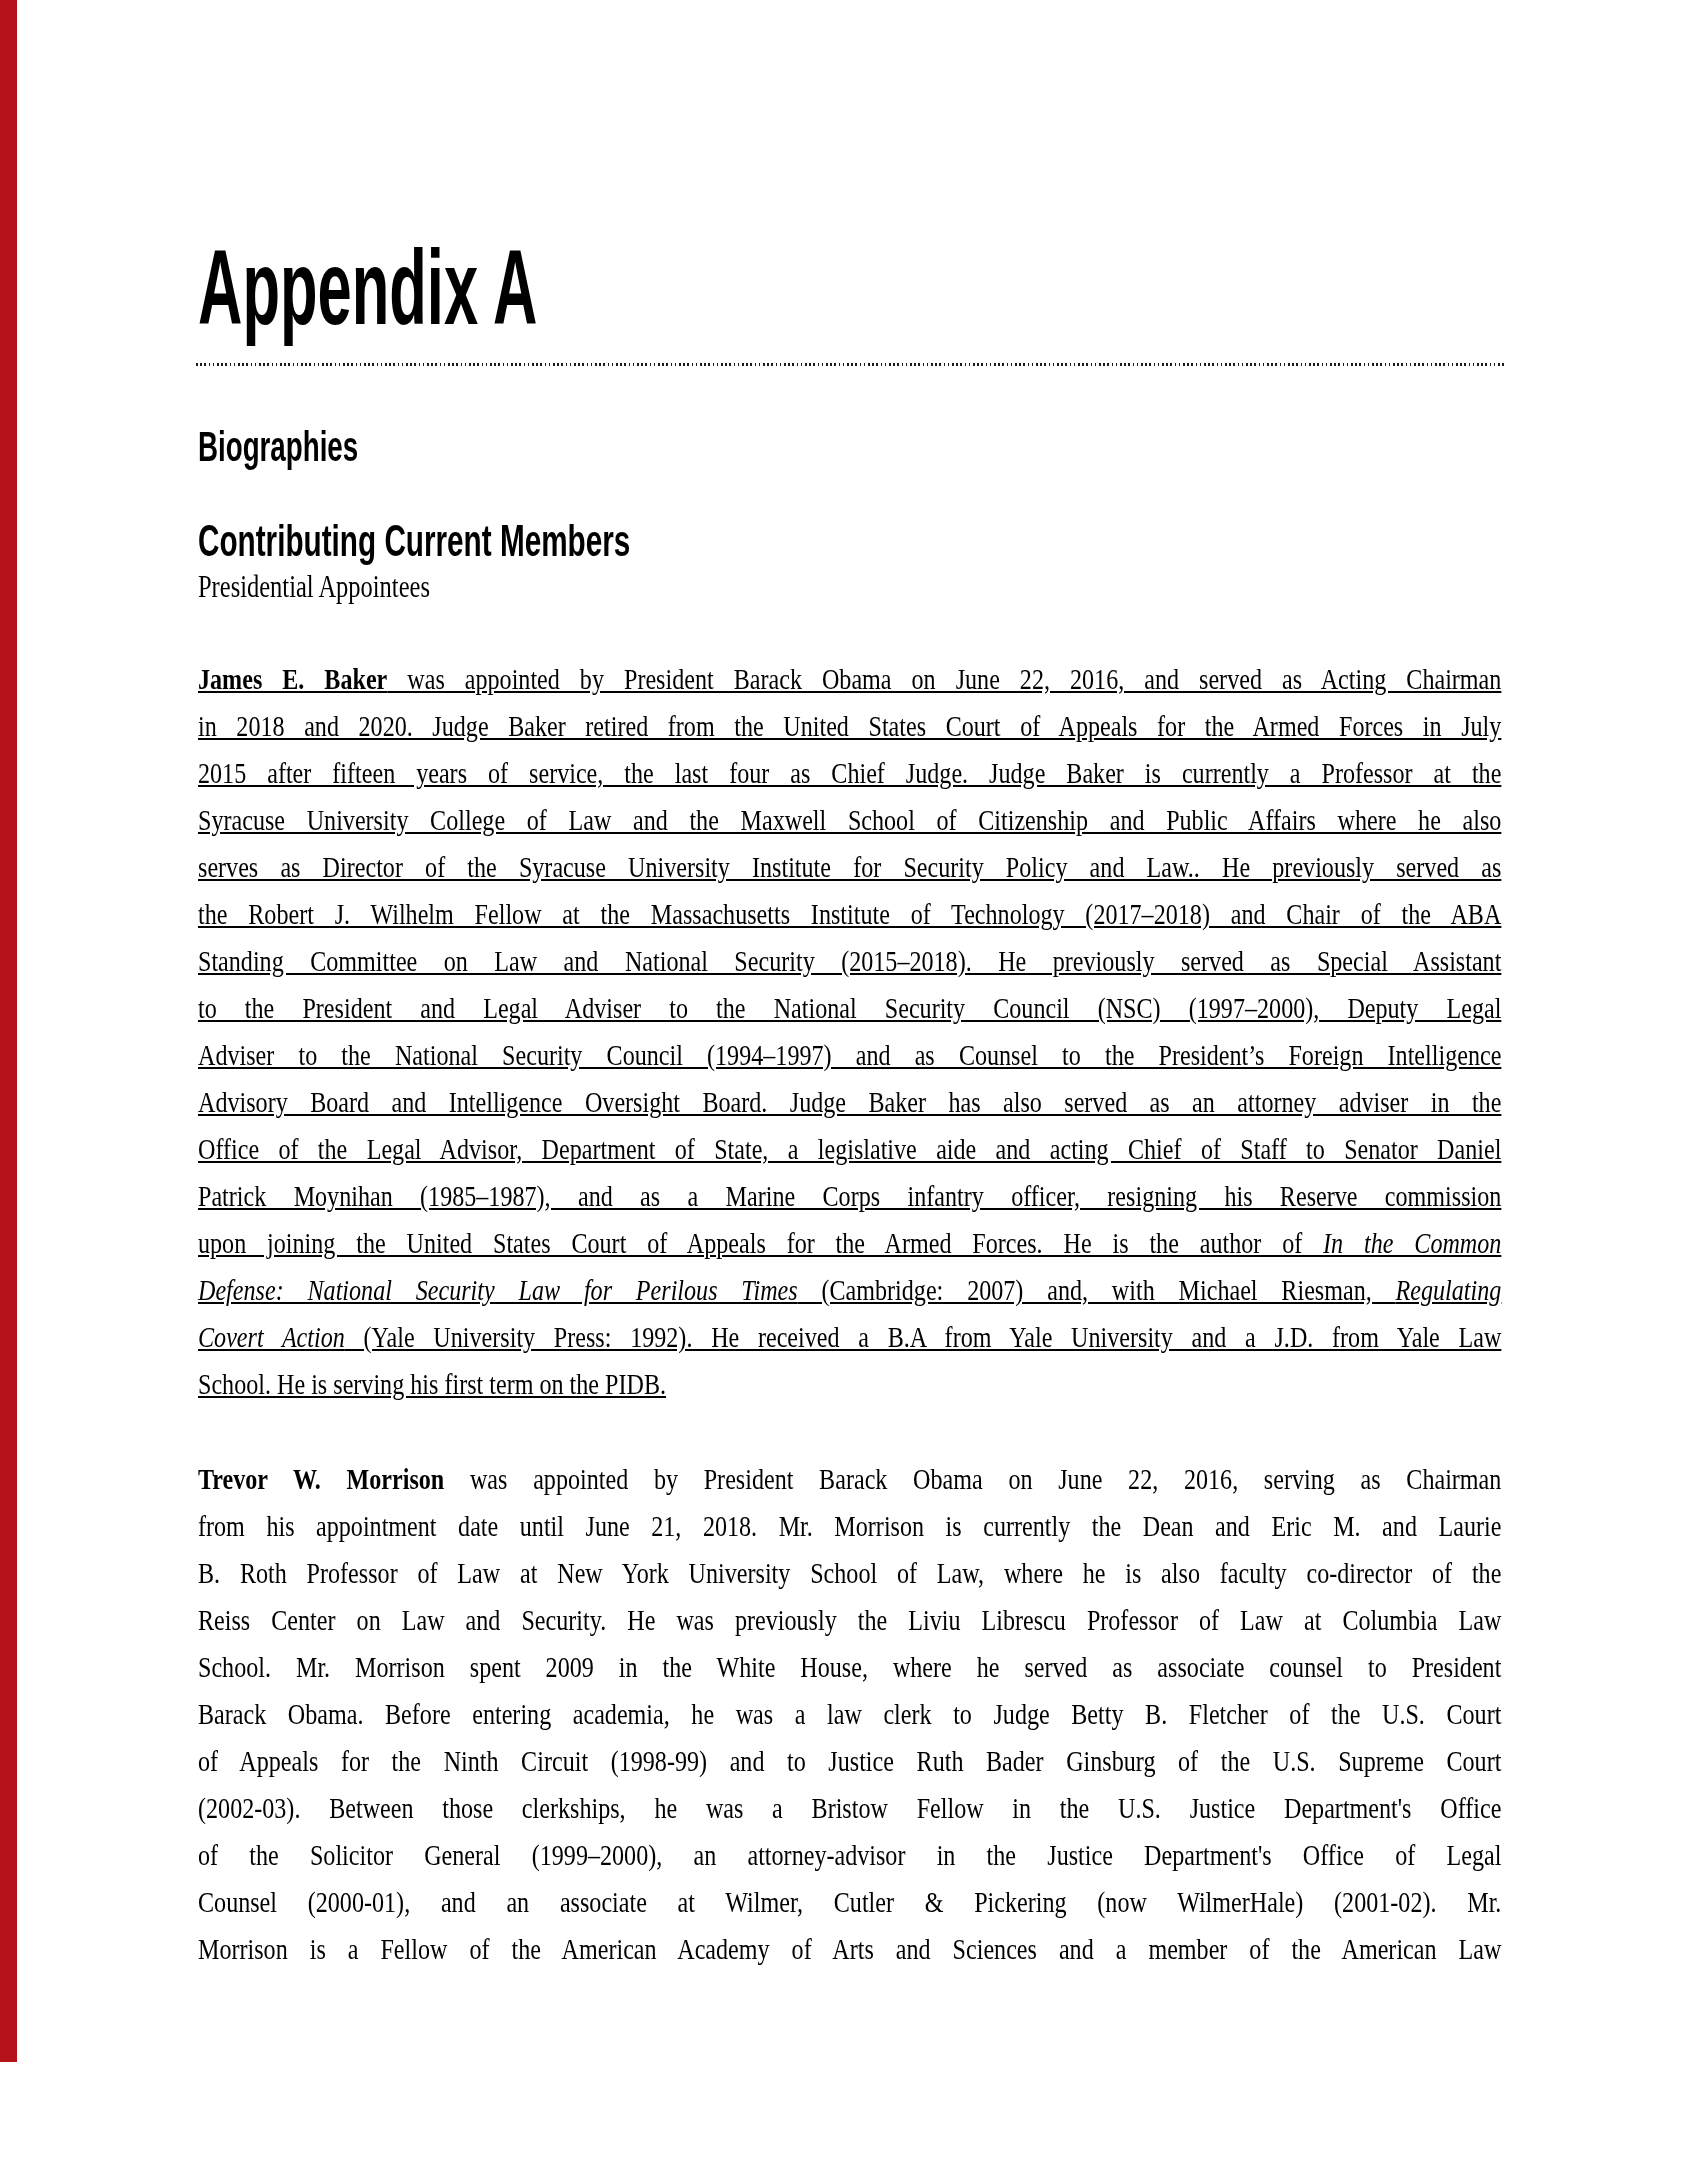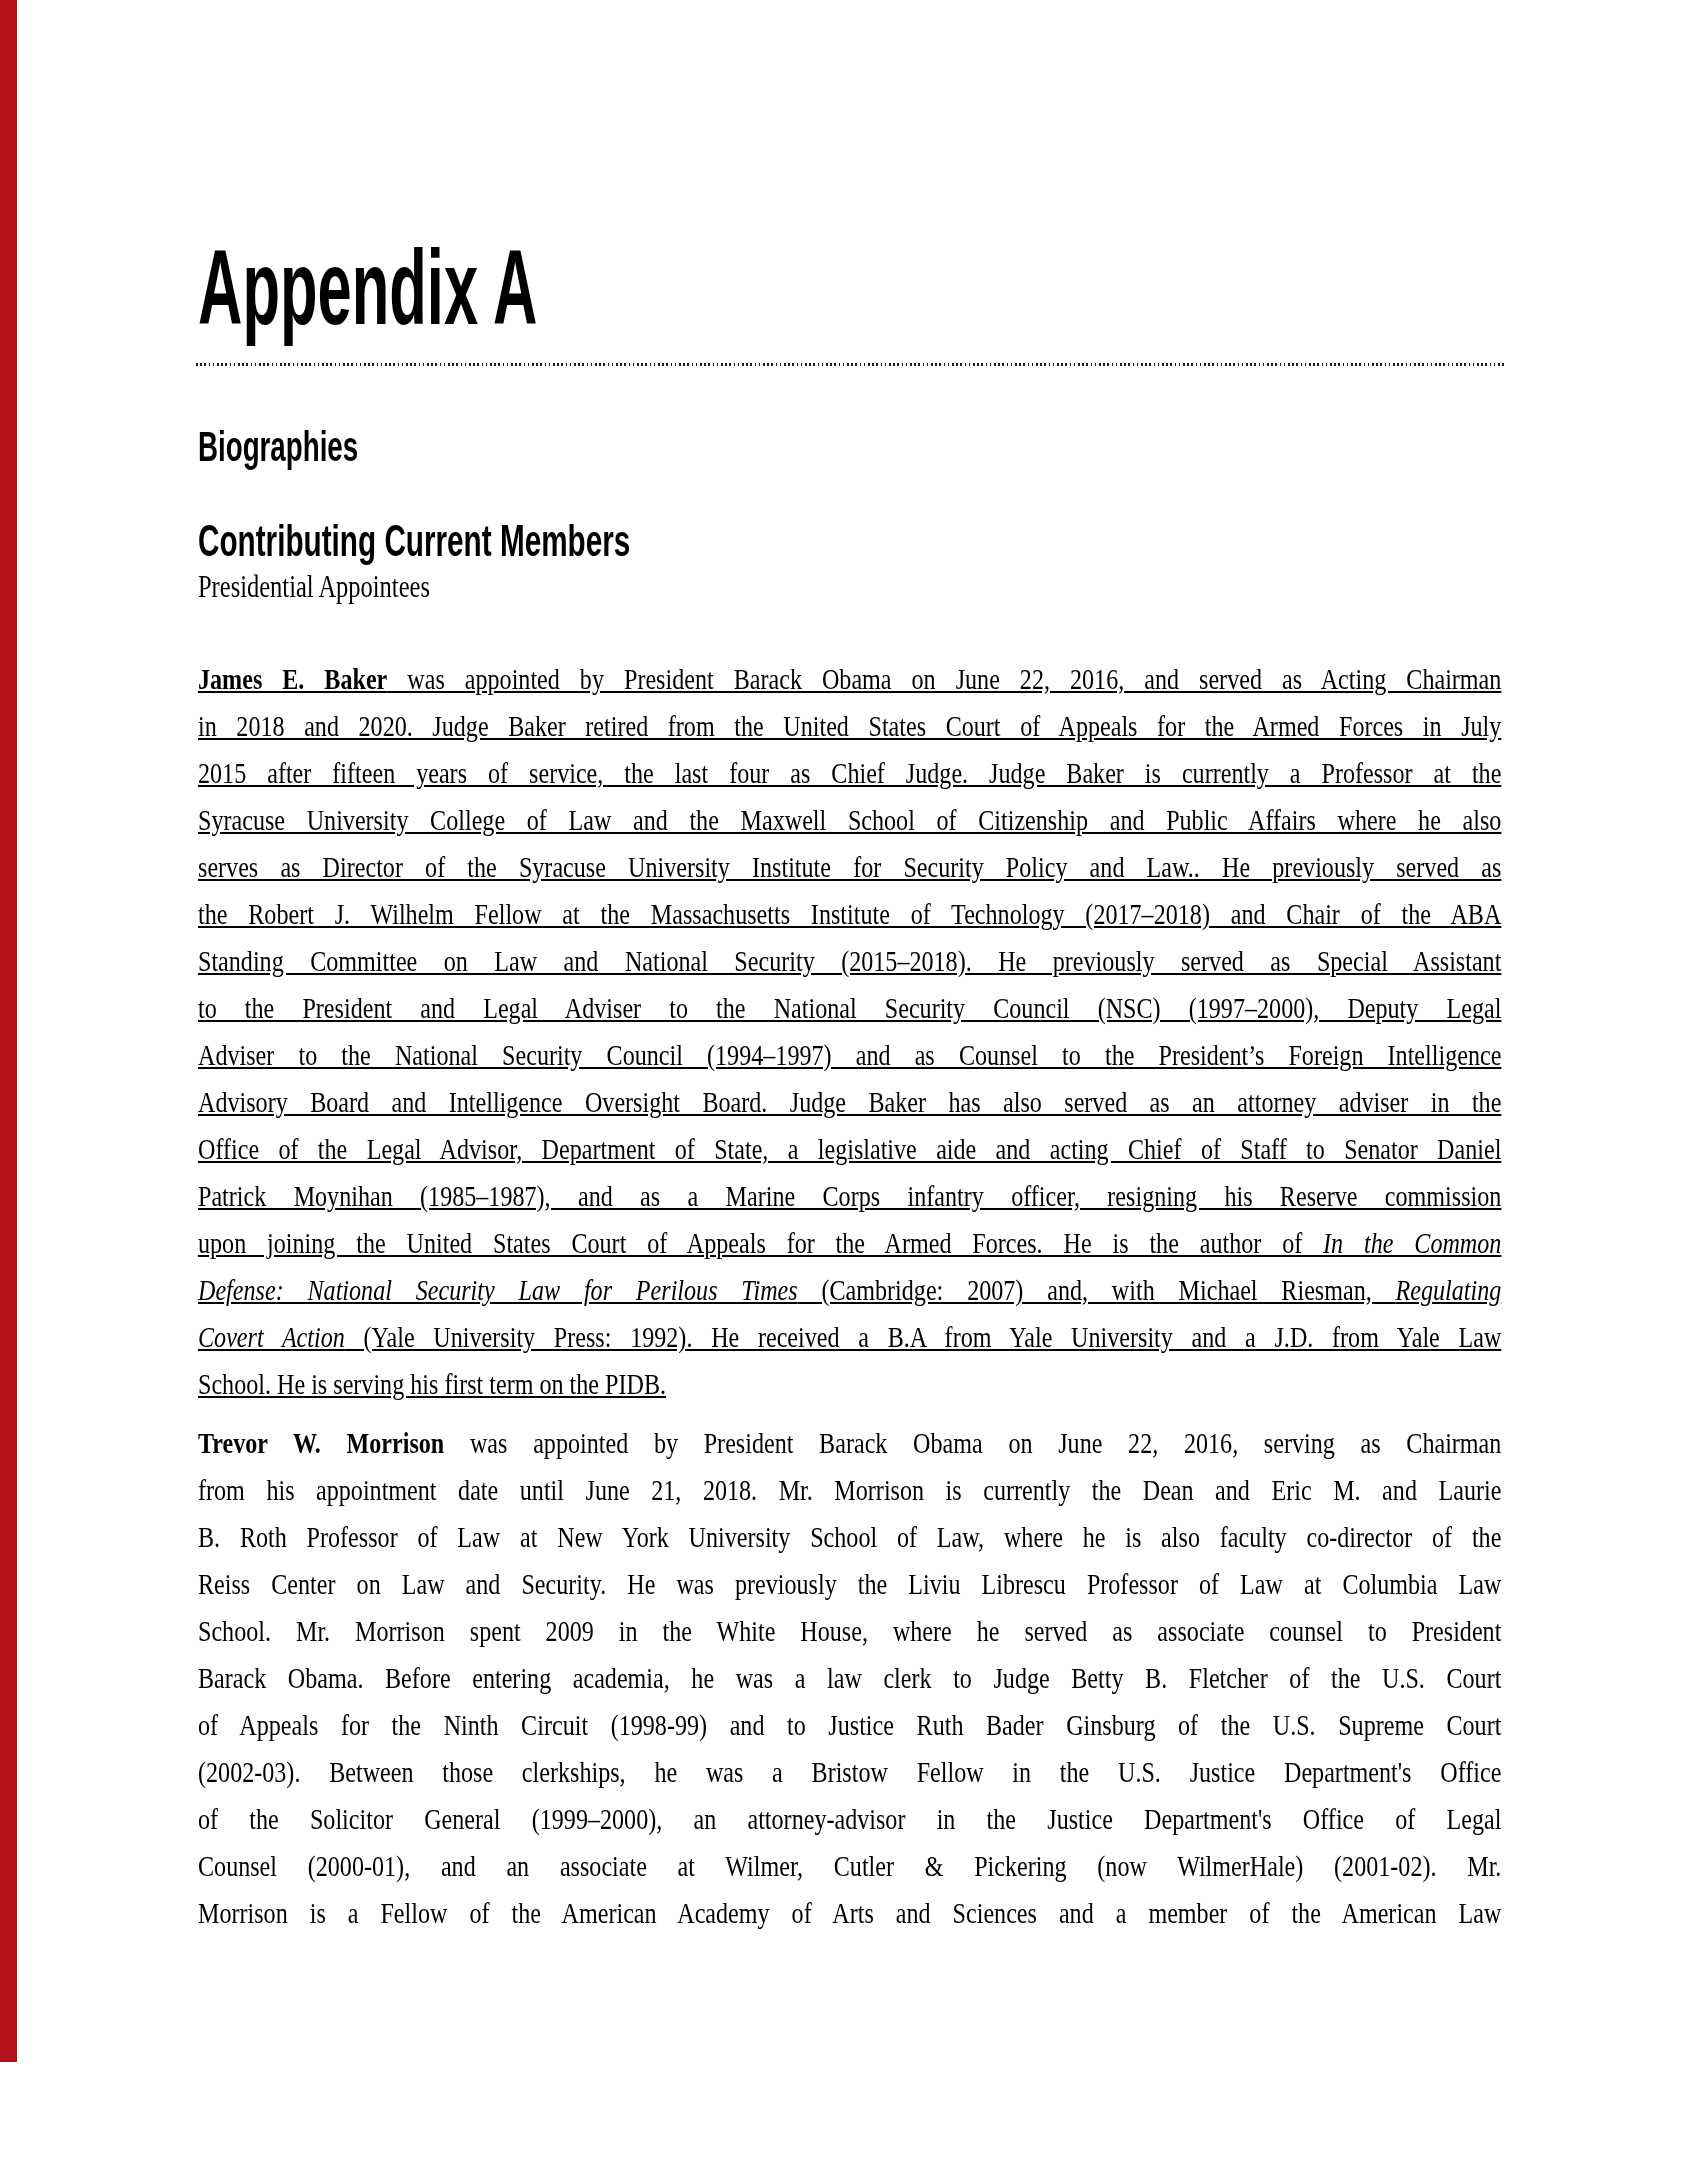--- a/index.html
+++ b/index.html
@@ -55,21 +55,21 @@
     transform: scaleX(0.79);
     transform-origin: 0 0;
     white-space: nowrap;
   }
   .paragraph {
     position: absolute;
     left: 198px;
     width: 1303px;
   }
   .para-1 { top: 656px; text-decoration: underline; }
-  .para-2 { top: 1420px; font-family: Liberation Serif, serif; }
+  .para-2 { top: 1456px; font-family: Liberation Serif, serif; }
   .line {
     width: 1535px;
     transform: scaleX(0.8491);
     transform-origin: 0 0;
     font-size: 28.4px;
     line-height: 47px;
     height: 47px;
     text-align: justify;
     text-align-last: justify;
     text-justify: inter-word;

